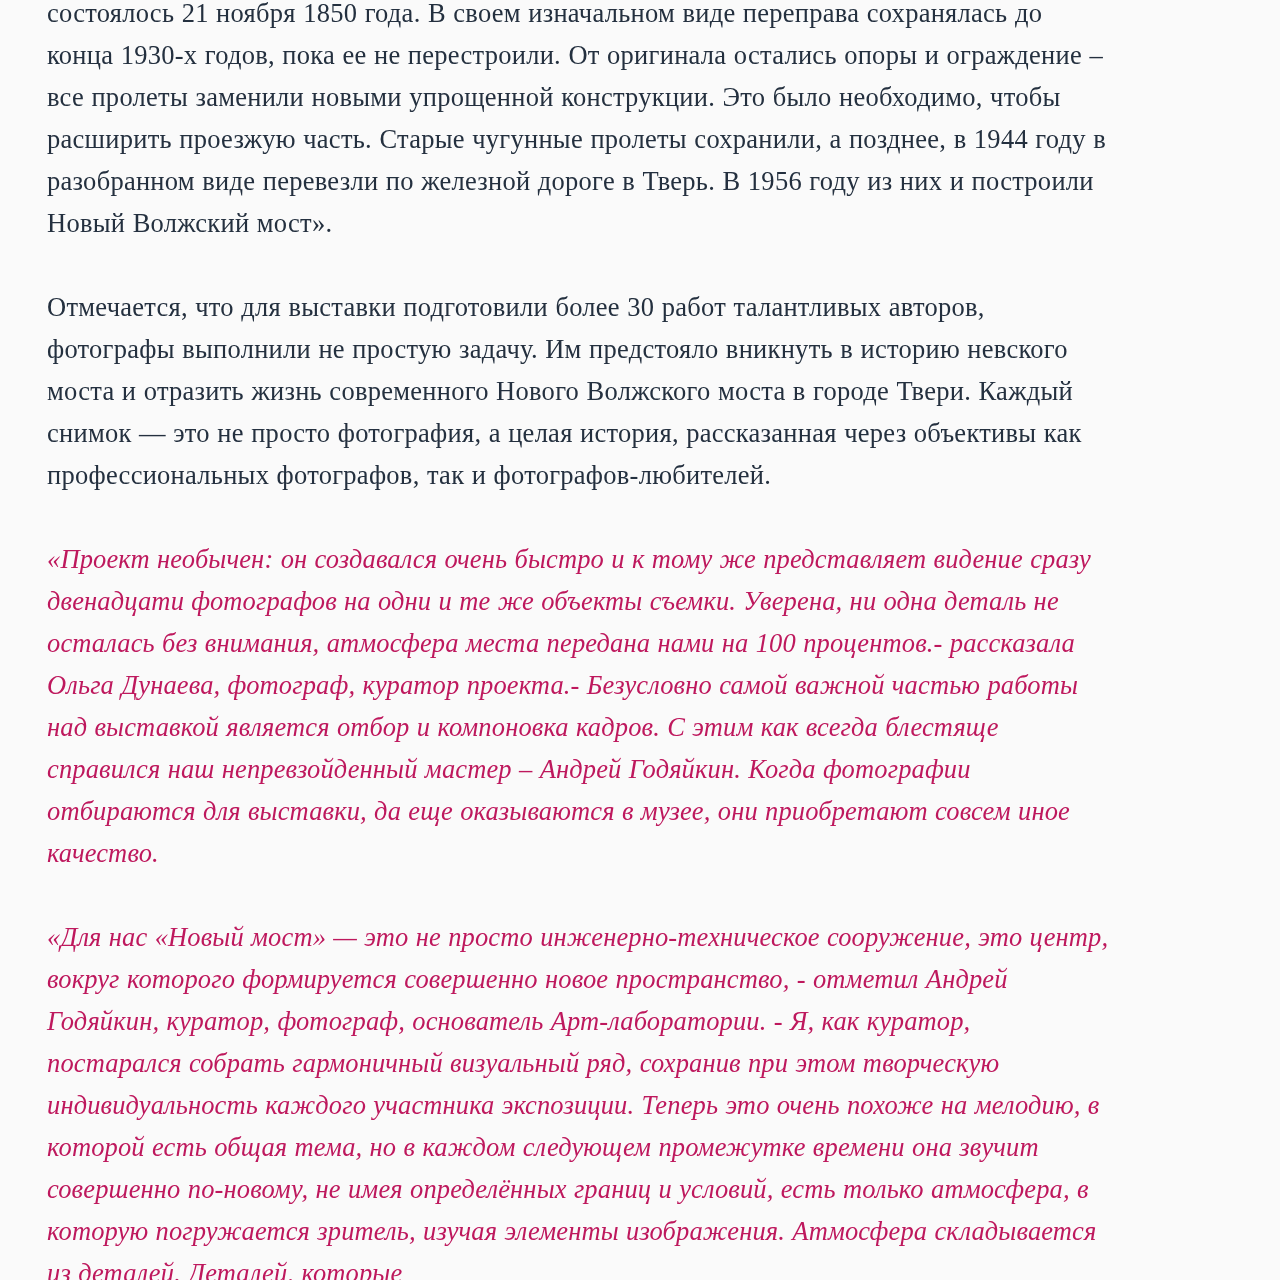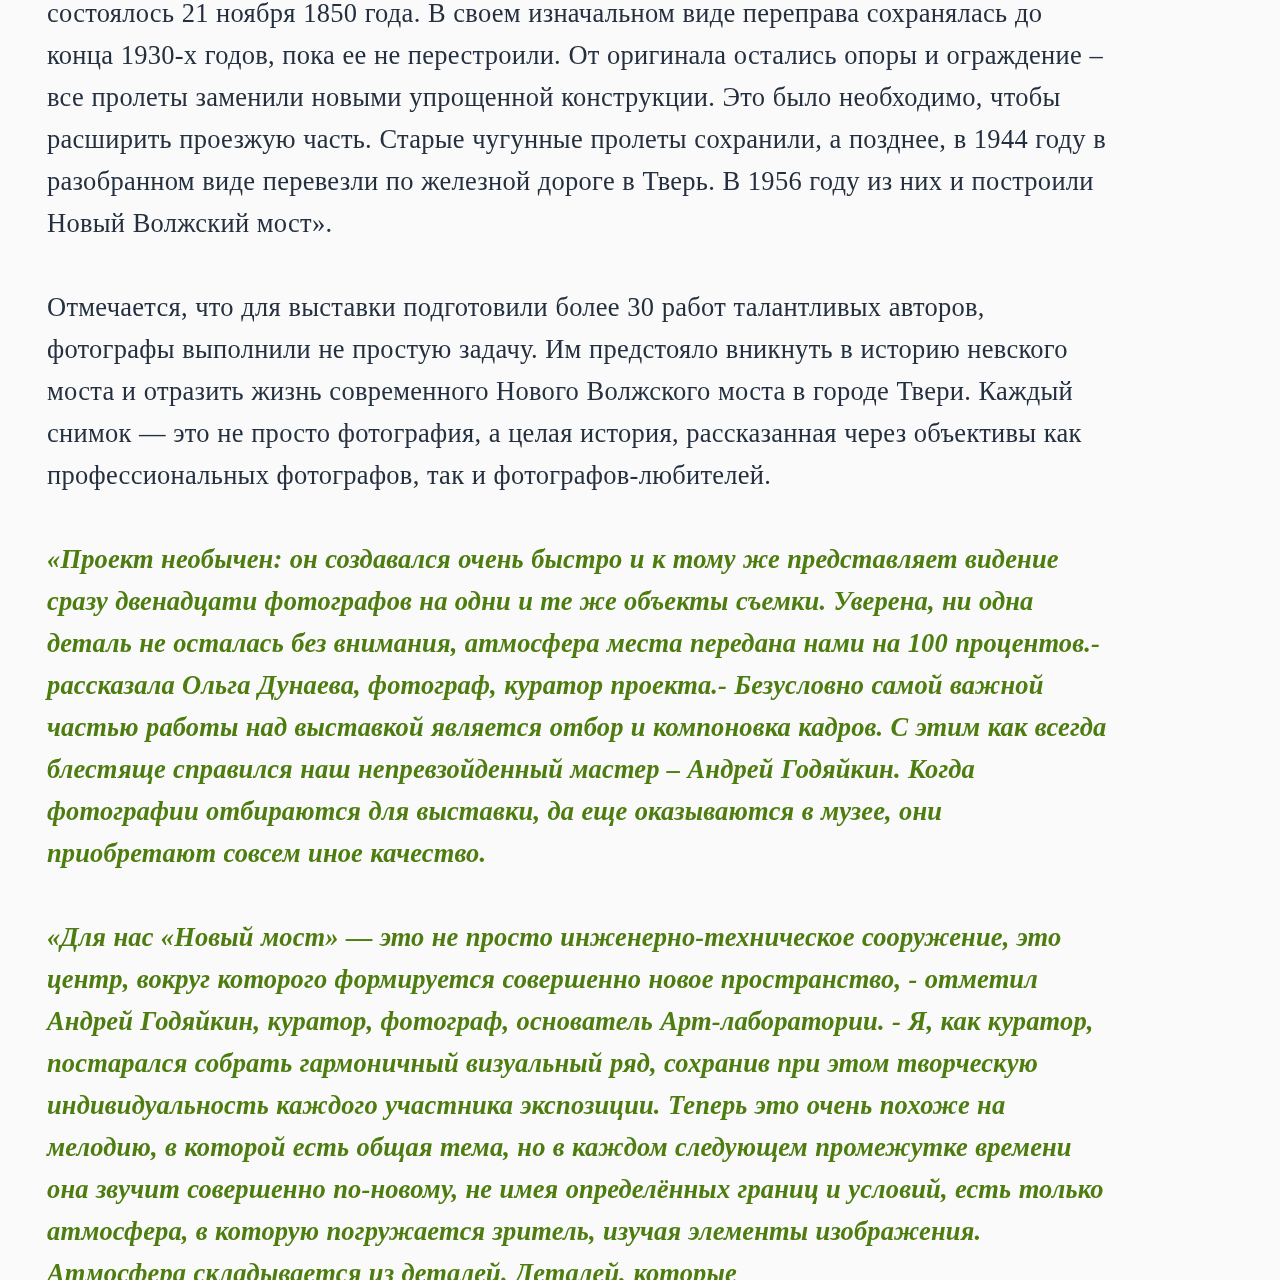--- a/index.html
+++ b/index.html
@@ -32,23 +32,23 @@
     font-size: 26.5px;
     line-height: 42px;
     letter-spacing: 0.01em;
     text-align: left;
     margin: 0 0 42px 0;
     color: #24303f;
     word-spacing: 0.02em;
   }
 
   .para.quote {
-    font-weight: 700;
+    font-weight: 400;
     font-style: italic;
-    color: #4d7c0f;
+    color: #be185d;
     letter-spacing: 0.005em;
   }
 
   .para:last-child {
     margin-bottom: 0;
   }
 </style>
 </head>
 <body>
 

